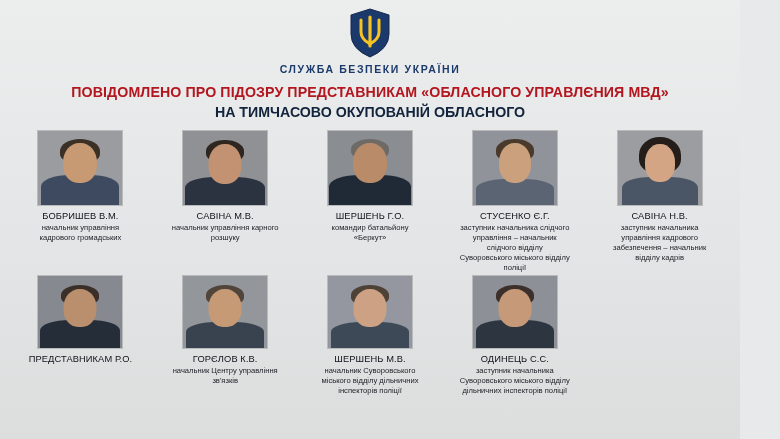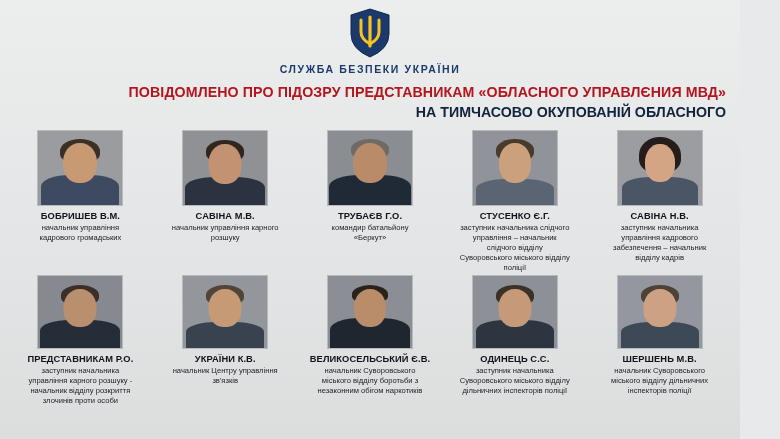--- a/index.html
+++ b/index.html
@@ -39,21 +39,21 @@
     font-size: 10.5px;
     letter-spacing: 1.6px;
     font-weight: bold;
     color: #1b3a6b;
     text-align: center;
   }
 
   
   .title-block {
     margin-top: 9px;
-    text-align: right;
+    text-align: center;
     padding: 0 14px;
   }
   .title-line1 {
     color: #b3161e;
     font-weight: bold;
     font-size: 14.2px;
     letter-spacing: 0.1px;
     line-height: 1.25;
   }
   .title-line2 {
@@ -107,21 +107,21 @@
   .photo .torso {
     position: absolute;
     left: 50%;
     bottom: 0;
     transform: translateX(-50%);
     border-radius: 38% 38% 0 0;
   }
   .name {
     margin-top: 5px;
     font-size: 9.3px;
-    font-weight: bold;
+    font-weight: normal;
     color: #11121a;
     letter-spacing: 0.1px;
   }
   .role {
     margin-top: 2px;
     font-size: 7.6px;
     line-height: 1.32;
     color: #1c1d24;
     max-width: 110px;
   }
@@ -173,21 +173,21 @@
       <div class="role">начальник управління карного розшуку</div>
     </div>
 
     <div class="person">
       <div class="photo">
         <div class="bg" style="background:#8a8d92"></div>
         <div class="torso" style="width:82px;height:30px;background:#1f2a36"></div>
         <div class="hair" style="width:38px;height:20px;top:8px;background:#6e6a66"></div>
         <div class="head" style="width:34px;height:40px;top:12px;background:#b98b68"></div>
       </div>
-      <div class="name">ТРУБАЄВ Г.О.</div>
+      <div class="name">ШЕРШЕНЬ Г.О.</div>
       <div class="role">командир батальйону «Беркут»</div>
     </div>
 
     <div class="person">
       <div class="photo">
         <div class="bg" style="background:#90939a"></div>
         <div class="torso" style="width:78px;height:26px;background:#5a6473"></div>
         <div class="hair" style="width:38px;height:22px;top:8px;background:#4a3a2c"></div>
         <div class="head" style="width:32px;height:40px;top:12px;background:#caa07d"></div>
       </div>
@@ -207,61 +207,50 @@
     </div>
 
     <div class="person row2">
       <div class="photo">
         <div class="bg" style="background:#86898f"></div>
         <div class="torso" style="width:80px;height:28px;background:#252d38"></div>
         <div class="hair" style="width:38px;height:20px;top:9px;background:#3a3029"></div>
         <div class="head" style="width:33px;height:38px;top:13px;background:#b98f6d"></div>
       </div>
       <div class="name">ПРЕДСТАВНИКАМ Р.О.</div>
-      <div class="role">заступник начальника управління карного розшуку - начальник відділу розкриття злочинів проти особи</div>
     </div>
 
     <div class="person row2">
       <div class="photo">
         <div class="bg" style="background:#93969b"></div>
         <div class="torso" style="width:78px;height:26px;background:#39424f"></div>
         <div class="hair" style="width:38px;height:20px;top:9px;background:#51443a"></div>
         <div class="head" style="width:33px;height:38px;top:13px;background:#c79a76"></div>
       </div>
-      <div class="name">УКРАЇНИ К.В.</div>
+      <div class="name">ГОРЄЛОВ К.В.</div>
       <div class="role">начальник Центру управління зв'язків</div>
     </div>
 
-    <div class="person row2">
-      <div class="photo">
-        <div class="bg" style="background:#8b8e94"></div>
-        <div class="torso" style="width:80px;height:30px;background:#20262f"></div>
-        <div class="hair" style="width:36px;height:18px;top:9px;background:#2a231d"></div>
-        <div class="head" style="width:32px;height:38px;top:13px;background:#b98d6a"></div>
-      </div>
-      <div class="name">ВЕЛИКОСЕЛЬСЬКИЙ Є.В.</div>
-      <div class="role">начальник Суворовського міського відділу боротьби з незаконним обігом наркотиків</div>
+
+    <div class="person row2">
+      <div class="photo">
+        <div class="bg" style="background:#9497a0"></div>
+        <div class="torso" style="width:78px;height:26px;background:#3e4957"></div>
+        <div class="hair" style="width:38px;height:20px;top:9px;background:#4e4136"></div>
+        <div class="head" style="width:33px;height:38px;top:13px;background:#cda184"></div>
+      </div>
+      <div class="name">ШЕРШЕНЬ М.В.</div>
+      <div class="role">начальник Суворовського міського відділу дільничних інспекторів поліції</div>
     </div>
 
     <div class="person row2">
       <div class="photo">
         <div class="bg" style="background:#8d9097"></div>
         <div class="torso" style="width:78px;height:28px;background:#2d3540"></div>
         <div class="hair" style="width:38px;height:20px;top:9px;background:#3c312a"></div>
         <div class="head" style="width:33px;height:38px;top:13px;background:#c69a78"></div>
       </div>
       <div class="name">ОДИНЕЦЬ С.С.</div>
       <div class="role">заступник начальника Суворовського міського відділу дільничних інспекторів поліції</div>
     </div>
 
-    <div class="person row2">
-      <div class="photo">
-        <div class="bg" style="background:#9497a0"></div>
-        <div class="torso" style="width:78px;height:26px;background:#3e4957"></div>
-        <div class="hair" style="width:38px;height:20px;top:9px;background:#4e4136"></div>
-        <div class="head" style="width:33px;height:38px;top:13px;background:#cda184"></div>
-      </div>
-      <div class="name">ШЕРШЕНЬ М.В.</div>
-      <div class="role">начальник Суворовського міського відділу дільничних інспекторів поліції</div>
-    </div>
-
   </div>
 </div>
 
 </body></html>

